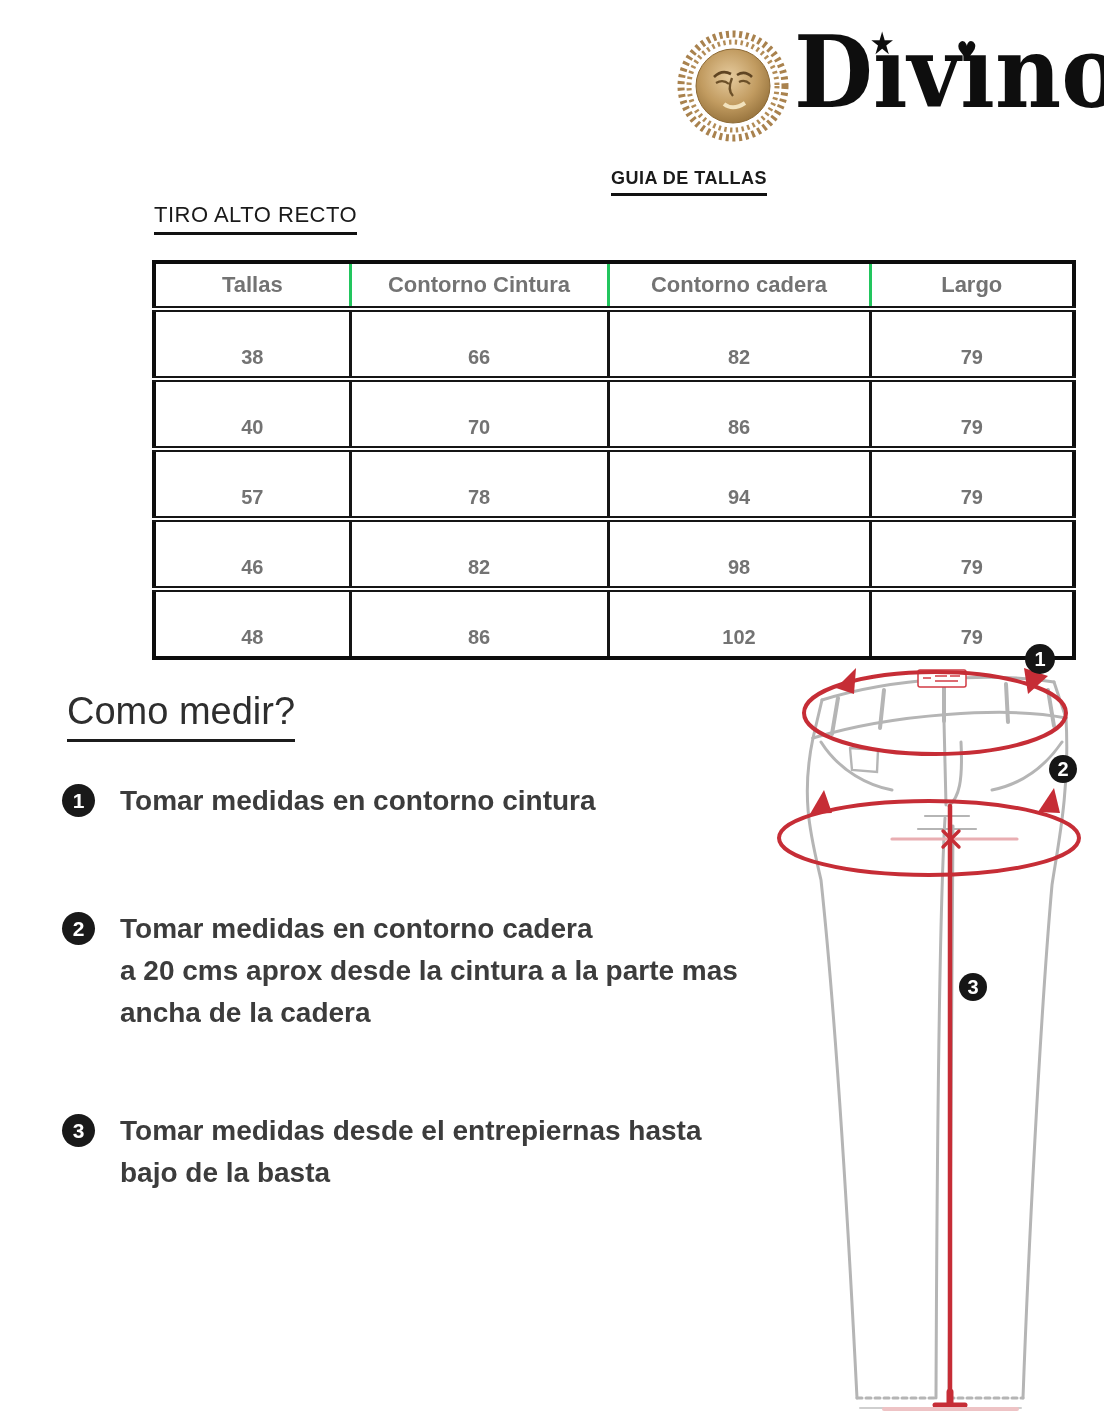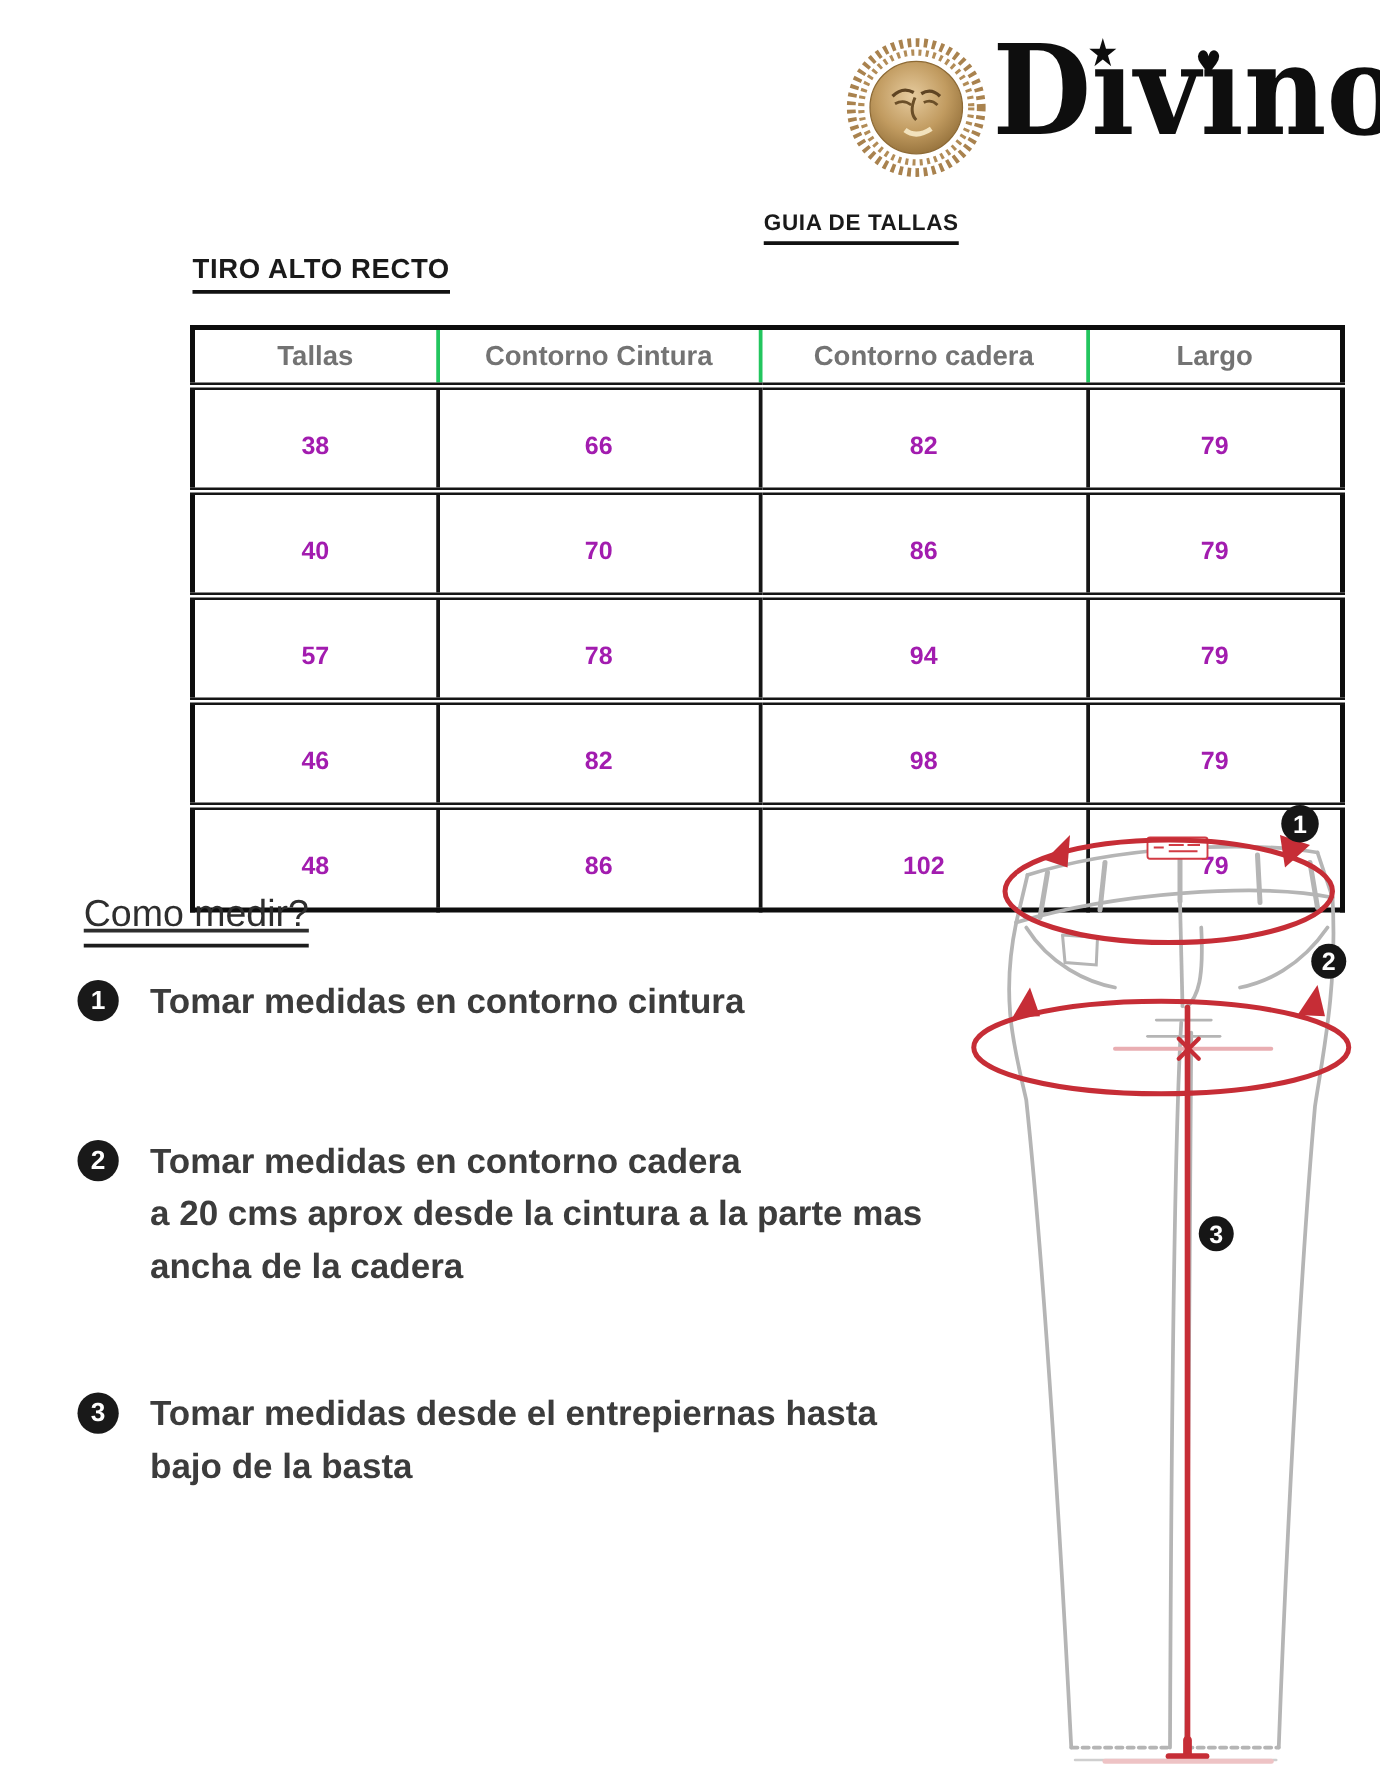--- a/index.html
+++ b/index.html
@@ -12,35 +12,35 @@
             font-family:"DejaVu Serif",serif;font-weight:bold;font-size:100px;color:#0e0e0e;
             transform:scaleX(.91);transform-origin:left top;white-space:nowrap;}
   .wordmark .ovr{position:absolute;line-height:1;color:#0d0d0d;font-family:"DejaVu Sans",sans-serif;}
   .star-ovr{left:80px;top:12px;width:34px;font-size:31px;text-align:center;}
   .heart-ovr{left:173px;top:22px;width:34px;font-size:26px;text-align:center;}
   .regmark{position:absolute;left:1078px;top:40px;font-size:17px;font-weight:bold;color:#111;}
 
   
   .guide-title{position:absolute;left:579px;top:168px;font-size:18px;font-weight:bold;
                letter-spacing:.5px;border-bottom:3px solid #111;padding-bottom:4px;}
-  .fit-title{position:absolute;left:122px;top:202px;font-size:22px;font-weight:bold;
+  .fit-title{position:absolute;left:122px;top:202px;font-size:22px;font-weight:normal;
              letter-spacing:.5px;border-bottom:3px solid #111;padding-bottom:4px;}
 
   
   table.sizes{position:absolute;left:120px;top:260px;width:920px;border-collapse:collapse;
               table-layout:fixed;border:4px solid #0d0d0d;}
   table.sizes th{height:40px;font-size:22px;font-weight:bold;color:#737373;
                  border:3px solid #22c55e;text-align:center;vertical-align:middle;}
-  table.sizes td{height:56px;font-size:20px;font-weight:bold;color:#a21caf;
+  table.sizes td{height:56px;font-size:20px;font-weight:bold;color:#737373;
                  border:3px solid #151515;border-top:6px double #151515;
-                 text-align:center;vertical-align:bottom;padding-bottom:21px;}
-
-  
-  .how-heading{position:absolute;left:35px;top:715px;font-size:30px;font-weight:400;
-               color:#2e2e2e;border-bottom:3px solid #1c1c1c;padding-bottom:6px;text-decoration:underline;}
+                 text-align:center;vertical-align:bottom;padding-bottom:7px;}
+
+  
+  .how-heading{position:absolute;left:35px;top:690px;font-size:38px;font-weight:400;
+               color:#2e2e2e;border-bottom:3px solid #1c1c1c;padding-bottom:6px;}
   .step{position:absolute;left:30px;display:flex;align-items:flex-start;}
   .step-badge{flex:0 0 auto;width:33px;height:33px;border-radius:50%;background:#191919;
               color:#fff;font-size:21px;font-weight:bold;display:flex;align-items:center;
               justify-content:center;margin-top:4px;}
   .step-text{margin-left:25px;font-size:28px;font-weight:bold;color:#3c3c3c;line-height:42px;}
   .step-1{top:780px;} .step-2{top:908px;} .step-3{top:1110px;}
 
   
   .pants{position:absolute;left:720px;top:640px;width:384px;height:788px;}
 </style>

